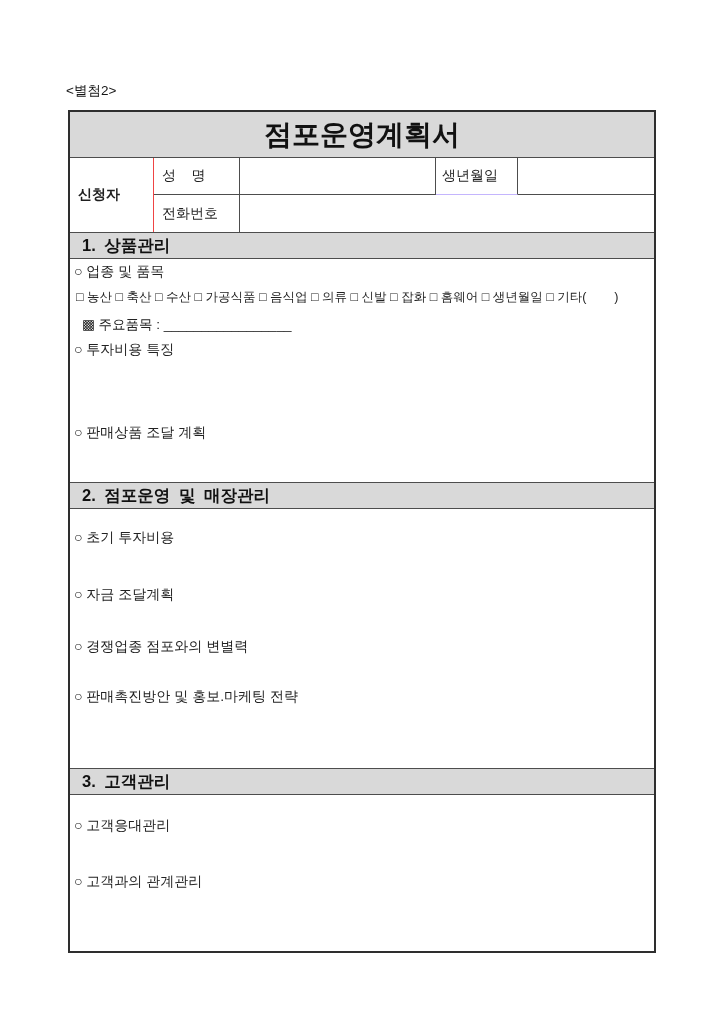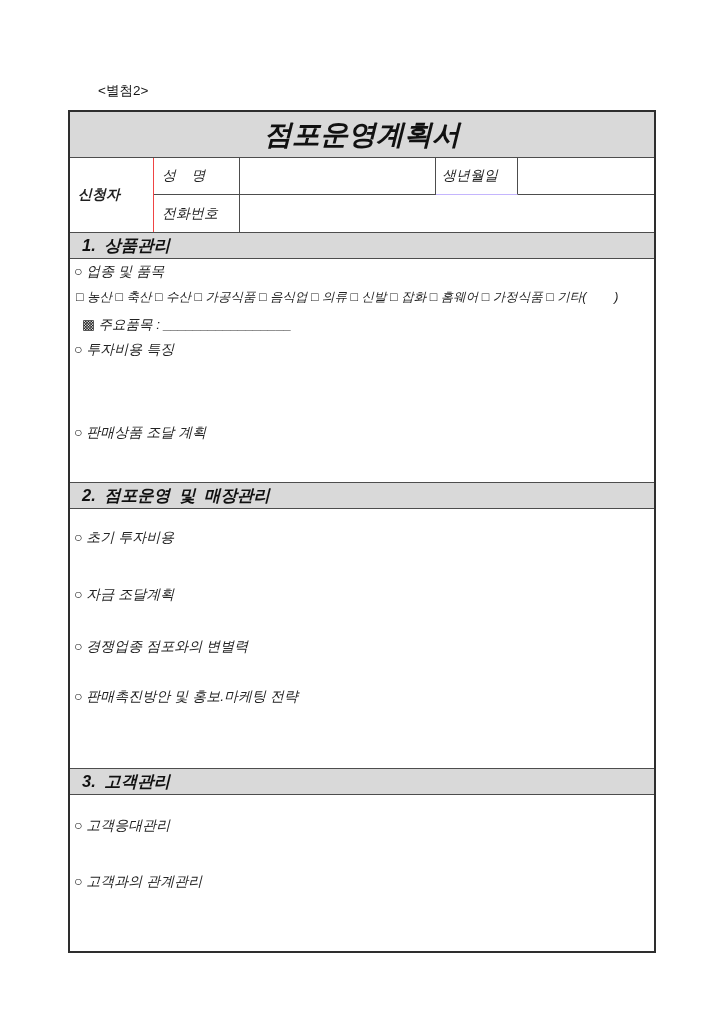--- a/index.html
+++ b/index.html
@@ -3,25 +3,25 @@
 <meta charset="utf-8">
 <style>
   html, body { margin:0; padding:0; }
   body {
     width:724px; height:1024px; background:#ffffff;
     font-family:"Liberation Sans","DejaVu Sans",sans-serif;
     color:#1f1f1f;
   }
   .page { position:relative; width:724px; height:1024px; background:#ffffff; overflow:hidden; }
 
-  .attach { position:absolute; left:66px; top:82px; font-size:13.5px; color:#141414;margin-left:32px; }
+  .attach { position:absolute; left:66px; top:82px; font-size:13.5px; color:#141414; }
 
   .form-table {
     position:absolute; left:68px; top:110px; width:588px;
-    border:2px solid #2e2e2e; box-sizing:border-box; background:#ffffff;font-style:italic;
+    border:2px solid #2e2e2e; box-sizing:border-box; background:#ffffff;
   }
 
   .title-row {
     height:46px; background:#d9d9d9; border-bottom:1px solid #4d4d4d;
     box-sizing:border-box; display:flex; align-items:center; justify-content:center;
     font-size:28px; font-weight:bold; color:#111;
   }
 
   .applicant { display:grid; grid-template-columns:84px 86px 196px 82px 1fr; grid-template-rows:37px 37px; }
   .applicant > div { box-sizing:border-box; display:flex; align-items:center; font-size:14px; }
@@ -78,21 +78,21 @@
       <div class="cb-line">
         <span class="cb-opt">□ 농산</span>
         <span class="cb-opt">□ 축산</span>
         <span class="cb-opt">□ 수산</span>
         <span class="cb-opt">□ 가공식품</span>
         <span class="cb-opt">□ 음식업</span>
         <span class="cb-opt">□ 의류</span>
         <span class="cb-opt">□ 신발</span>
         <span class="cb-opt">□ 잡화</span>
         <span class="cb-opt">□ 홈웨어</span>
-        <span class="cb-opt">□ 가정식품</span>
+        <span class="cb-opt">□ 생년월일</span>
         <span class="cb-opt">□ 기타(        )</span>
       </div>
       <div class="mp-line">▩ 주요품목 : _________________</div>
       <div class="item" style="top:82px">○ 투자비용 특징</div>
       <div class="item" style="top:165px">○ 판매상품 조달 계획</div>
     </div>
 
     <div class="sec-header">2. 점포운영 및 매장관리</div>
     <div class="sec-body body-2">
       <div class="item" style="top:4px">○ 초기 투자비용</div>

